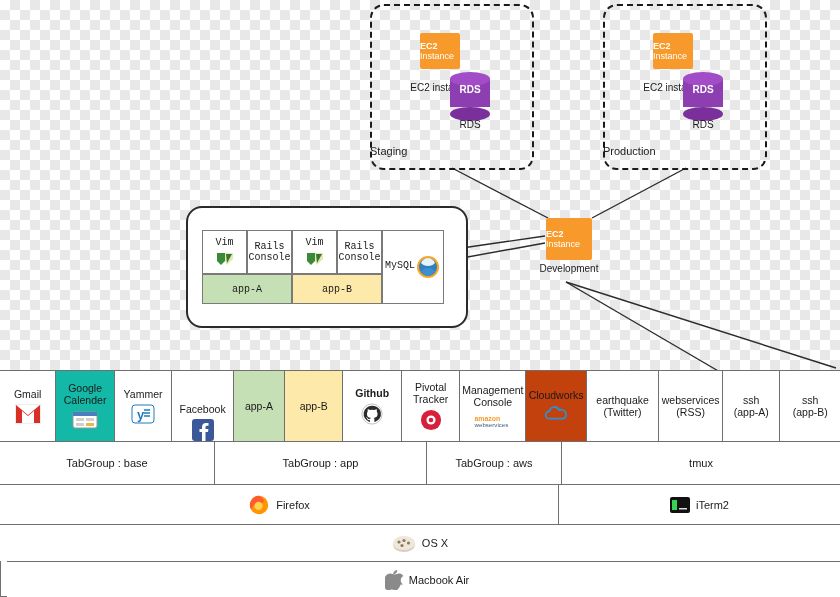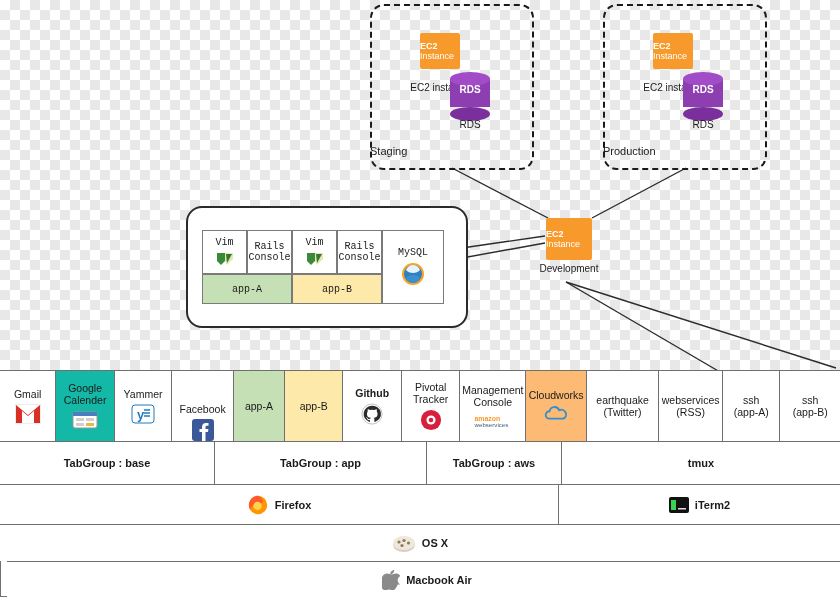--- a/index.html
+++ b/index.html
@@ -63,21 +63,21 @@
   .white{background:#ffffff;}
 
   
   .tbl{position:absolute;left:0;background:#ffffff;border:1px solid #6f6f6f;box-sizing:border-box;}
   .tcell{position:absolute;box-sizing:border-box;border-right:1px solid #6f6f6f;
          display:flex;flex-direction:column;align-items:center;justify-content:center;
          font-size:10.5px;line-height:12px;color:#1a1a1a;text-align:center;}
   .tcell .lbl{padding:0 2px;}
   .rowband{position:absolute;box-sizing:border-box;border-top:1px solid #6f6f6f;
            display:flex;align-items:center;justify-content:center;gap:6px;
-           font-size:11px;color:#1a1a1a;background:#fff;font-weight:bold;}
+           font-size:11px;color:#1a1a1a;background:#fff;}
 
   .ic{display:inline-block;vertical-align:middle;}
 </style>
 </head>
 <body>
 
 <svg class="lines">
   <line x1="548" y1="218" x2="452" y2="168" stroke="#2b2b2b" stroke-width="1.4"></line>
   <line x1="592" y1="218" x2="686" y2="168" stroke="#2b2b2b" stroke-width="1.4"></line>
   <line x1="462" y1="248" x2="545" y2="236" stroke="#2b2b2b" stroke-width="1.4"></line>
@@ -153,21 +153,21 @@
 Console</span>
 </div>
 
 <div class="cell green" style="left:202px;top:274px;width:90px;height:30px;">
   <span>app-A</span>
 </div>
 <div class="cell yellow" style="left:292px;top:274px;width:90px;height:30px;">
   <span>app-B</span>
 </div>
 
-<div class="cell white" style="left:382px;top:230px;width:62px;height:74px;flex-direction:column;">
+<div class="cell white" style="left:382px;top:230px;width:62px;height:74px;flex-direction:row;">
   <span style="margin-bottom:3px;">MySQL</span>
   <svg class="ic" width="26" height="26" viewBox="0 0 26 26">
     <circle cx="13" cy="13" r="11" fill="#f5a623"></circle>
     <path d="M4 13a9 9 0 0118 0 9 9 0 01-18 0z" fill="#2f7fc1"></path>
     <path d="M6 9c3 4 11 4 14 0-1-3-4-5-7-5S7 6 6 9z" fill="#e8f2fb"></path>
     <path d="M6 17c3-4 11-4 14 0-1 3-4 5-7 5s-6-2-7-5z" fill="#3d8fd0"></path>
   </svg>
 </div>
 
 <div class="tbl" style="left:0px;top:370px;width:840px;height:227px;"></div>
@@ -230,21 +230,21 @@
         </svg></div>
     </div>
     <div class="tcell" style="left: 460.405px; top: 371px; width: 65.9241px; height: 70px; background: rgb(255, 255, 255);">
       <div class="lbl" style="white-space: pre-line;">Management
 Console</div>
       <div style="margin-top: 4px;"><svg width="40" height="16" viewBox="0 0 52 20" style="display:inline-block;vertical-align:middle;">
           <text x="2" y="11" font-family="Liberation Sans" font-size="9" font-weight="bold" fill="#f79a2b">amazon</text>
           <text x="2" y="19" font-family="Liberation Sans" font-size="8" fill="#3b5a7a">webservices</text>
         </svg></div>
     </div>
-    <div class="tcell" style="left: 526.329px; top: 371px; width: 60.6076px; height: 70px; background: #fdba74;">
+    <div class="tcell" style="left: 526.329px; top: 371px; width: 60.6076px; height: 70px; background: #c2410c;">
       <div class="lbl" style="white-space: pre-line;">Cloudworks</div>
       <div style="margin-top: 4px;"><svg width="28" height="18" viewBox="0 0 30 18" style="display:inline-block;vertical-align:middle;">
           <path d="M8 14a4 4 0 010-8 5.5 5.5 0 0110.5-1A4.5 4.5 0 0123 14z" fill="none" stroke="#2f8fd0" stroke-width="2"></path>
         </svg></div>
     </div>
     <div class="tcell" style="left: 586.937px; top: 371px; width: 72.3038px; height: 70px; background: rgb(255, 255, 255);">
       <div class="lbl" style="white-space: pre-line;">earthquake
 (Twitter)</div>
     </div>
     <div class="tcell" style="left: 659.241px; top: 371px; width: 63.7975px; height: 70px; background: rgb(255, 255, 255);">

